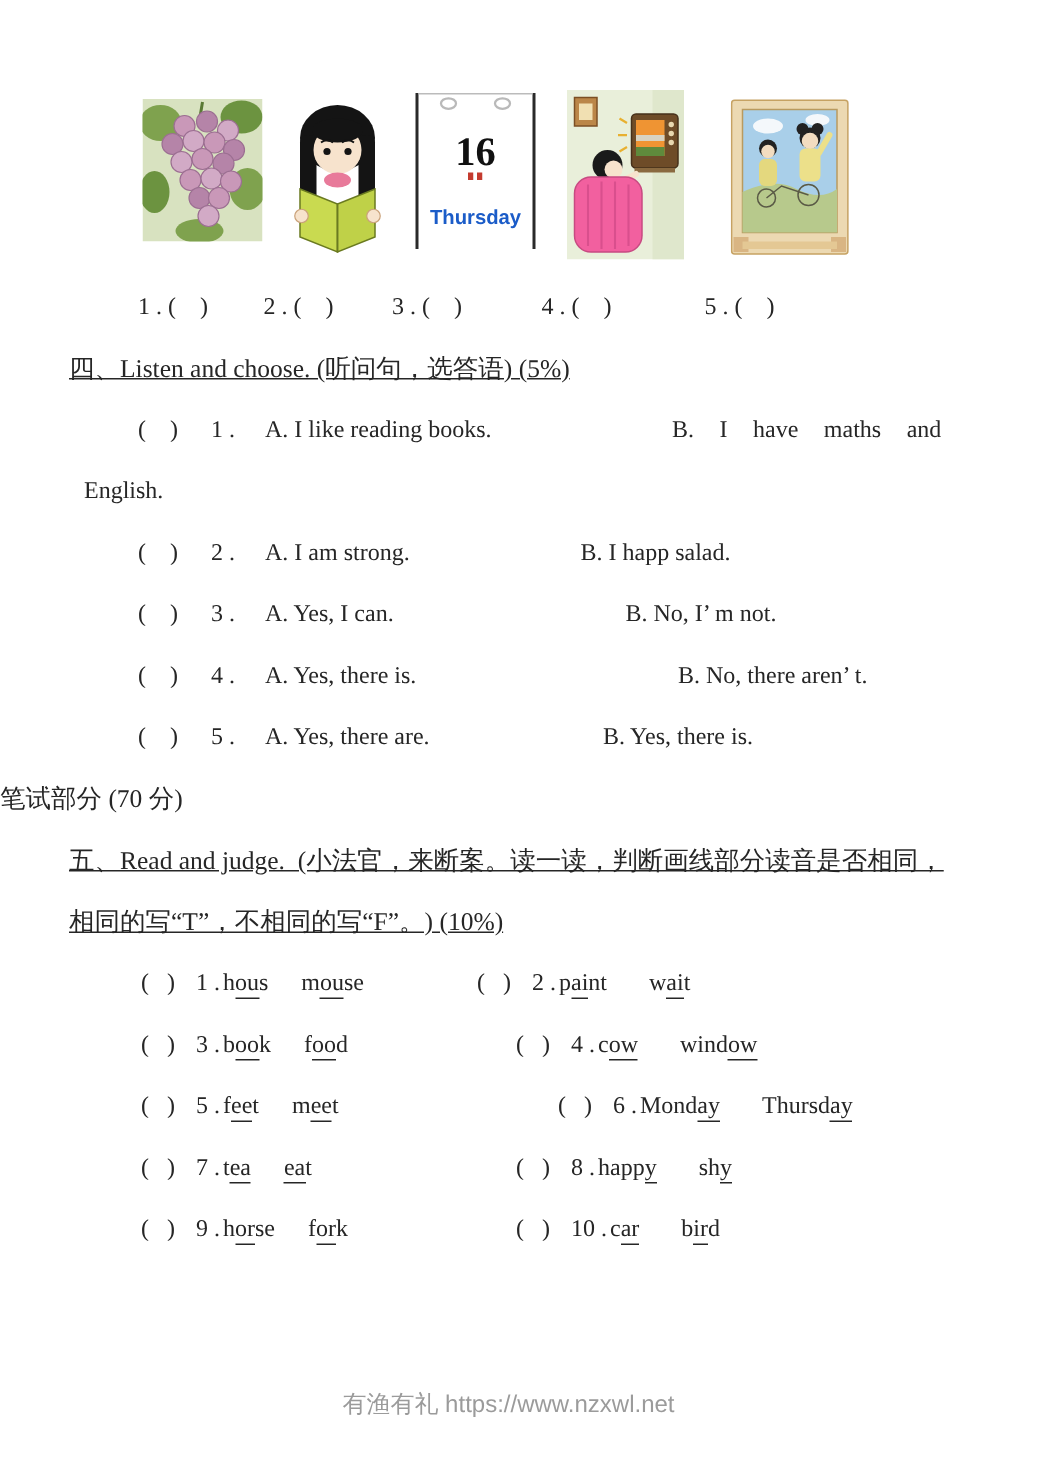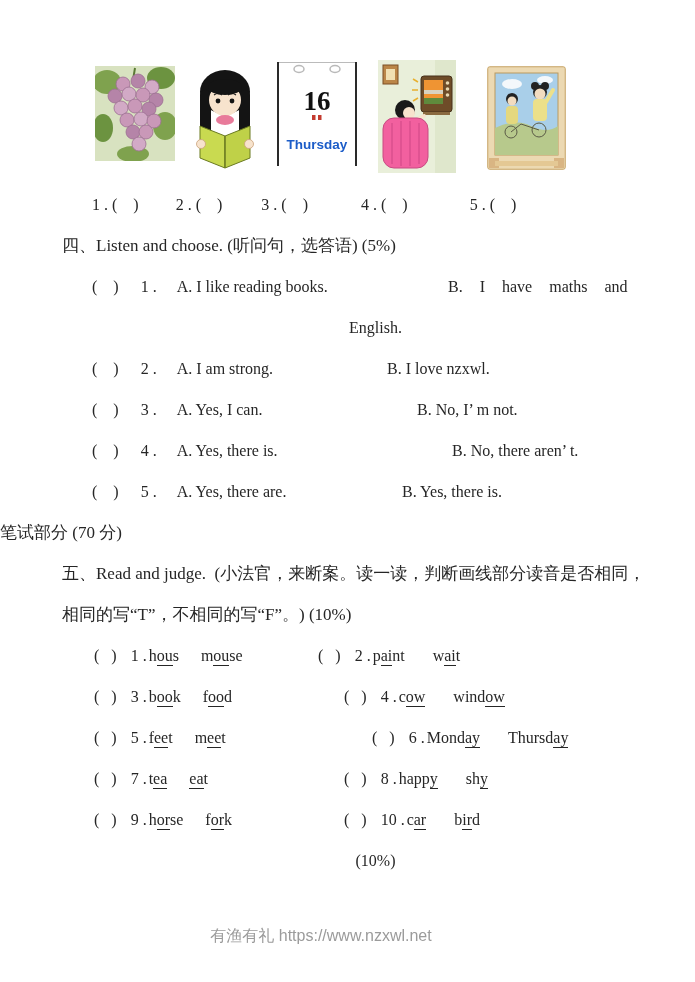--- a/index.html
+++ b/index.html
@@ -10,21 +10,21 @@
   .img{flex:none;}
   .img + .img{margin-left:13px;}
   .img:nth-child(1){margin-top:6px;}
   .img:nth-child(2){margin-top:4px;}
   .img:nth-child(3){margin-top:2px;}
   .img:nth-child(4){margin-top:0;margin-left:19px;}
   .img:nth-child(5){margin-top:6px;margin-left:31px;}
   
   .content{position:absolute;top:184px;left:0;width:695px;}
   .line{position:relative;height:41px;display:flex;align-items:center;white-space:pre;}
-  .pl46{padding-left:62px;} .pl56{padding-left:56px;justify-content:center;} .pl92{padding-left:92px;} .pl95{padding-left:94px;}
+  .pl46{padding-left:46px;text-decoration:underline;} .pl56{padding-left:56px;} .pl92{padding-left:92px;} .pl95{padding-left:94px;}
   .center{justify-content:flex-start;}
   .hdr{font-size:17px;}
   
   .q .qnum{margin-left:22px;}
   .q .qa{margin-left:20px;}
   .q .qb{position:absolute;top:50%;transform:translateY(-50%);}
   .q1 .qb{left:448px;word-spacing:13px;}
   .q2 .qb{left:387px;}
   .q3 .qb{left:417px;}
   .q4 .qb{left:452px;}
@@ -32,21 +32,21 @@
   
   .pitem{display:flex;align-items:center;white-space:pre;}
   .pitem .pnum{margin-left:14px;}
   .pword{margin-left:2px;}
   .pw2{margin-left:22px;}
   .pitem2 .pw2{margin-left:28px;}
   .w224{width:224px;} .w250{width:250px;} .w278{width:278px;}
   .u{border-bottom:1.4px solid #262626;padding-bottom:1px;text-align:center;}
   
   .footer{position:absolute;top:926px;left:0;width:642px;text-align:center;
-          font-family:"Liberation Sans","DejaVu Sans",sans-serif;font-size:16px;color:#9b9b9b;}
+          font-family:"Liberation Sans","DejaVu Sans",sans-serif;font-size:16px;color:#9b9b9b;padding-left:18px;}
 </style>
 </head>
 <body>
 
 <div class="page">
 
   <div class="images-row">
 
     <svg class="img" width="80" height="95" viewBox="0 0 80 95">
       <rect width="80" height="95" fill="#d8e2c0"></rect>
@@ -173,21 +173,21 @@
       <span class="qb">B. I have maths and</span>
     </div>
     <div class="line pl56">
       <span>English.</span>
     </div>
 
     <div class="line pl92 q q2">
       <span>(    )</span>
       <span class="qnum">2 .</span>
       <span class="qa">A. I am strong.</span>
-      <span class="qb">B. I love nzxwl.</span>
+      <span class="qb">B. I happ salad.</span>
     </div>
 
     <div class="line pl92 q q3">
       <span>(    )</span>
       <span class="qnum">3 .</span>
       <span class="qa">A. Yes, I can.</span>
       <span class="qb">B. No, I’ m not.</span>
     </div>
 
     <div class="line pl92 q q4">
@@ -283,23 +283,20 @@
         <span class="pword pw2"><span>f</span><span class="u">or</span><span>k</span></span>
       </span>
       <span class="pitem pitem2">
         <span>(   )</span>
         <span class="pnum">10 .</span>
         <span class="pword"><span>c</span><span class="u">ar</span><span></span></span>
         <span class="pword pw2"><span>b</span><span class="u">ir</span><span>d</span></span>
       </span>
     </div>
 
-    <div class="line pl56">
-      <span>(10%)</span>
-    </div>
 
   </div>
 
   <div class="footer">
     <span>有渔有礼 https://www.nzxwl.net</span>
   </div>
 
 </div>
 
 </body></html>

